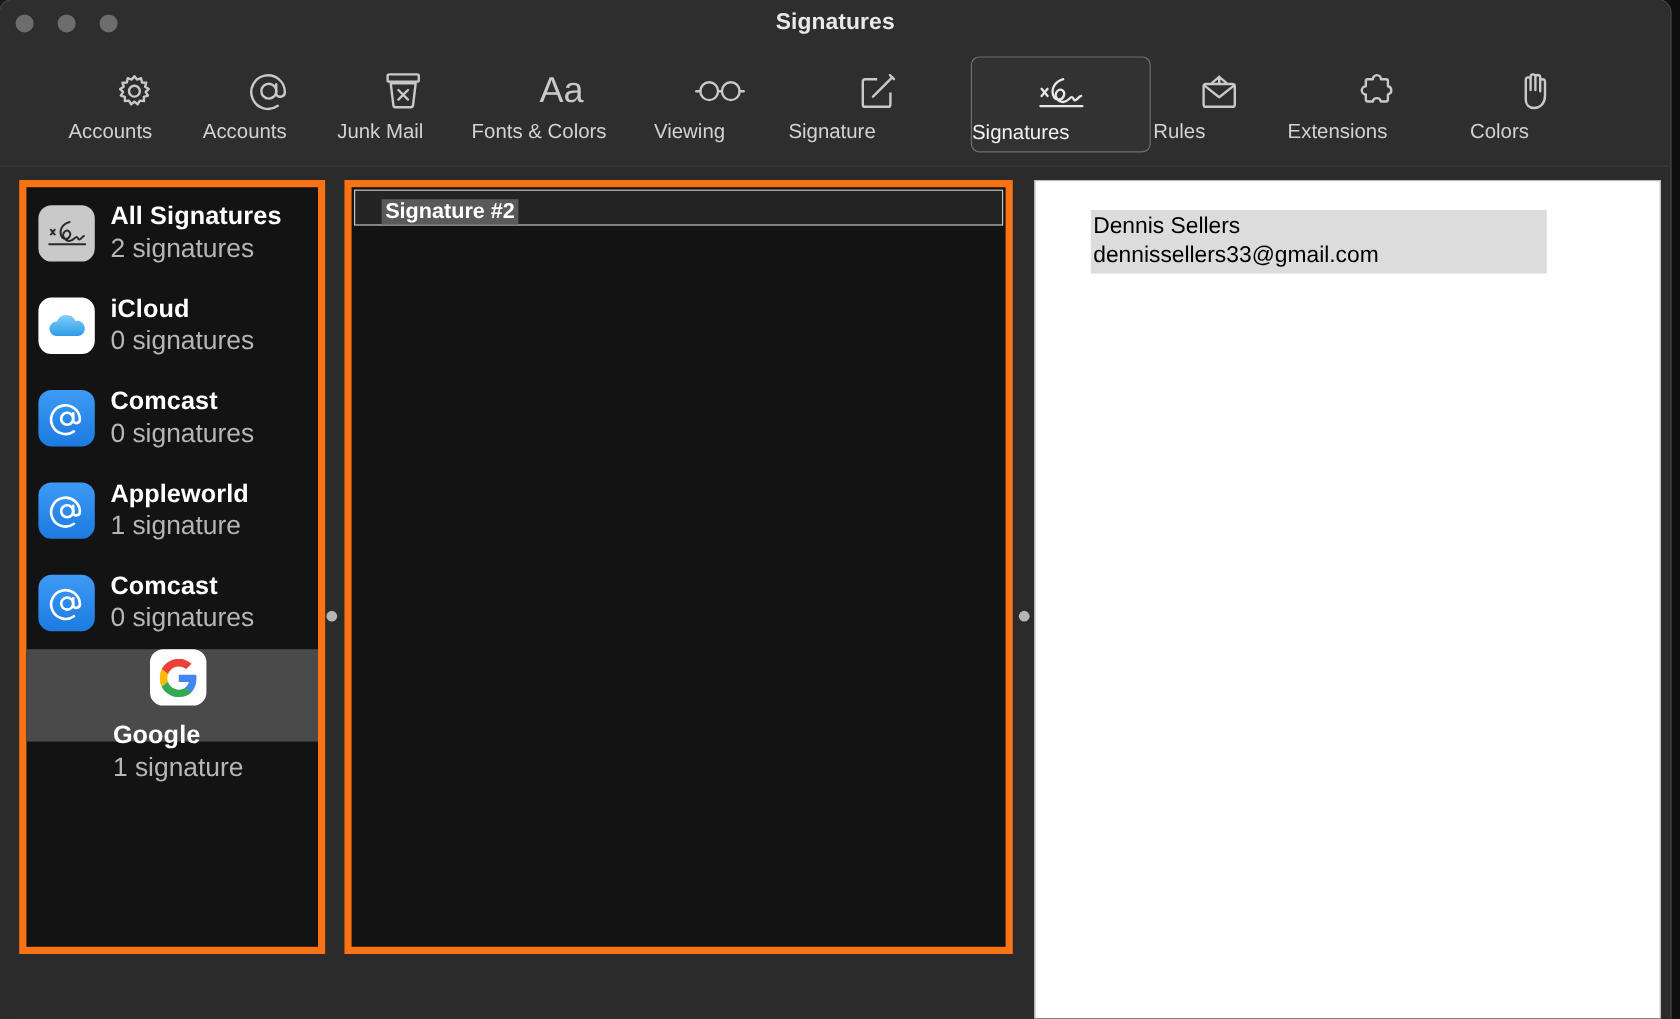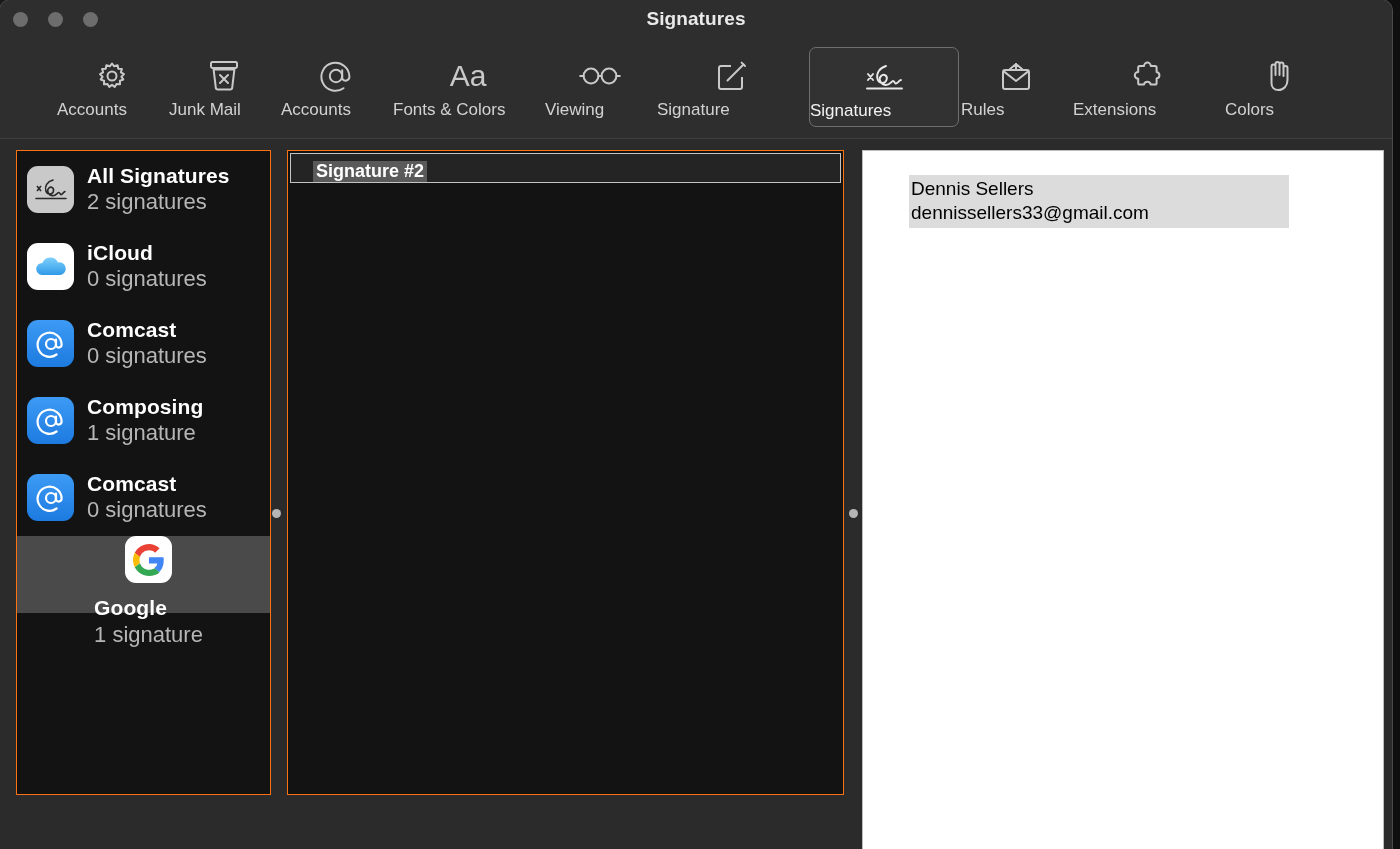--- a/index.html
+++ b/index.html
@@ -112,21 +112,21 @@
   }
   
   .content {
     position: relative;
     height: 710px;
     background: #2b2b2b;
   }
   .panel {
     position: absolute;
     background: #131313;
-    border: 1px solid #f97316;
+    border: 6px solid #f97316;
     box-sizing: border-box;
     overflow: hidden;
   }
   #accounts-panel {
     left: 16px; top: 11px;
     width: 255px; height: 645px;
   }
   #siglist-panel {
     left: 287px; top: 11px;
     width: 557px; height: 645px;
@@ -238,37 +238,37 @@
           <svg width="36" height="36" viewBox="0 0 36 36" fill="none" stroke="#c9c9c9" stroke-width="2">
             <circle cx="18" cy="18" r="4.5"></circle>
             <path d="M18 5.5 L20.2 8.3 L23.6 7.2 L24.3 10.7 L27.9 10.9 L26.9 14.3 L29.9 16.2 L27.4 18.6 L29.3 21.6 L25.9 22.8 L26 26.3 L22.5 25.9 L20.7 28.9 L18 26.7 L15.3 28.9 L13.5 25.9 L10 26.3 L10.1 22.8 L6.7 21.6 L8.6 18.6 L6.1 16.2 L9.1 14.3 L8.1 10.9 L11.7 10.7 L12.4 7.2 L15.8 8.3 Z" stroke-linejoin="round"></path>
           </svg>
         </div>
         <div class="tblabel">Accounts</div>
       </div>
 
       <div class="tbitem">
         <div class="tbicon">
+          <svg width="38" height="38" viewBox="0 0 38 38" fill="none" stroke="#c9c9c9" stroke-width="2">
+            <circle cx="19" cy="19" r="6.2"></circle>
+            <path d="M25.2 13.2 V21.5 a3.8 3.8 0 0 0 7.2 -1.7 A14 14 0 1 0 26.5 31.2" stroke-linecap="round"></path>
+          </svg>
+        </div>
+        <div class="tblabel">Accounts</div>
+      </div>
+
+      <div class="tbitem">
+        <div class="tbicon">
           <svg width="34" height="36" viewBox="0 0 34 36" fill="none" stroke="#c9c9c9" stroke-width="2">
             <rect x="4" y="4" width="26" height="6" rx="1.4"></rect>
             <path d="M6.6 11.4 L8.8 29.6 a2 2 0 0 0 2 1.8 h12.4 a2 2 0 0 0 2 -1.8 L27.4 11.4 Z" stroke-linejoin="round"></path>
             <path d="M13 17 L21 25 M21 17 L13 25" stroke-linecap="round"></path>
           </svg>
         </div>
         <div class="tblabel">Junk Mail</div>
-      </div>
-
-      <div class="tbitem">
-        <div class="tbicon">
-          <svg width="38" height="38" viewBox="0 0 38 38" fill="none" stroke="#c9c9c9" stroke-width="2">
-            <circle cx="19" cy="19" r="6.2"></circle>
-            <path d="M25.2 13.2 V21.5 a3.8 3.8 0 0 0 7.2 -1.7 A14 14 0 1 0 26.5 31.2" stroke-linecap="round"></path>
-          </svg>
-        </div>
-        <div class="tblabel">Accounts</div>
       </div>
 
       <div class="tbitem wide">
         <div class="tbicon">
           <span class="aa-glyph">Aa</span>
         </div>
         <div class="tblabel">Fonts &amp; Colors</div>
       </div>
 
       <div class="tbitem">
@@ -384,21 +384,21 @@
         </div>
 
         <div class="acct-row">
           <div class="acct-icon ic-blue">
             <svg width="34" height="34" viewBox="0 0 34 34" fill="none" stroke="#ffffff" stroke-width="2.2">
               <circle cx="17" cy="17" r="5"></circle>
               <path d="M22 12.5 V19 a3 3 0 0 0 5.6 -1.3 A12 12 0 1 0 22.6 27.5" stroke-linecap="round"></path>
             </svg>
           </div>
           <div class="acct-text">
-            <span class="acct-name">Composing</span>
+            <span class="acct-name">Appleworld</span>
             <span class="acct-sub">1 signature</span>
           </div>
         </div>
 
         <div class="acct-row">
           <div class="acct-icon ic-blue">
             <svg width="34" height="34" viewBox="0 0 34 34" fill="none" stroke="#ffffff" stroke-width="2.2">
               <circle cx="17" cy="17" r="5"></circle>
               <path d="M22 12.5 V19 a3 3 0 0 0 5.6 -1.3 A12 12 0 1 0 22.6 27.5" stroke-linecap="round"></path>
             </svg>

